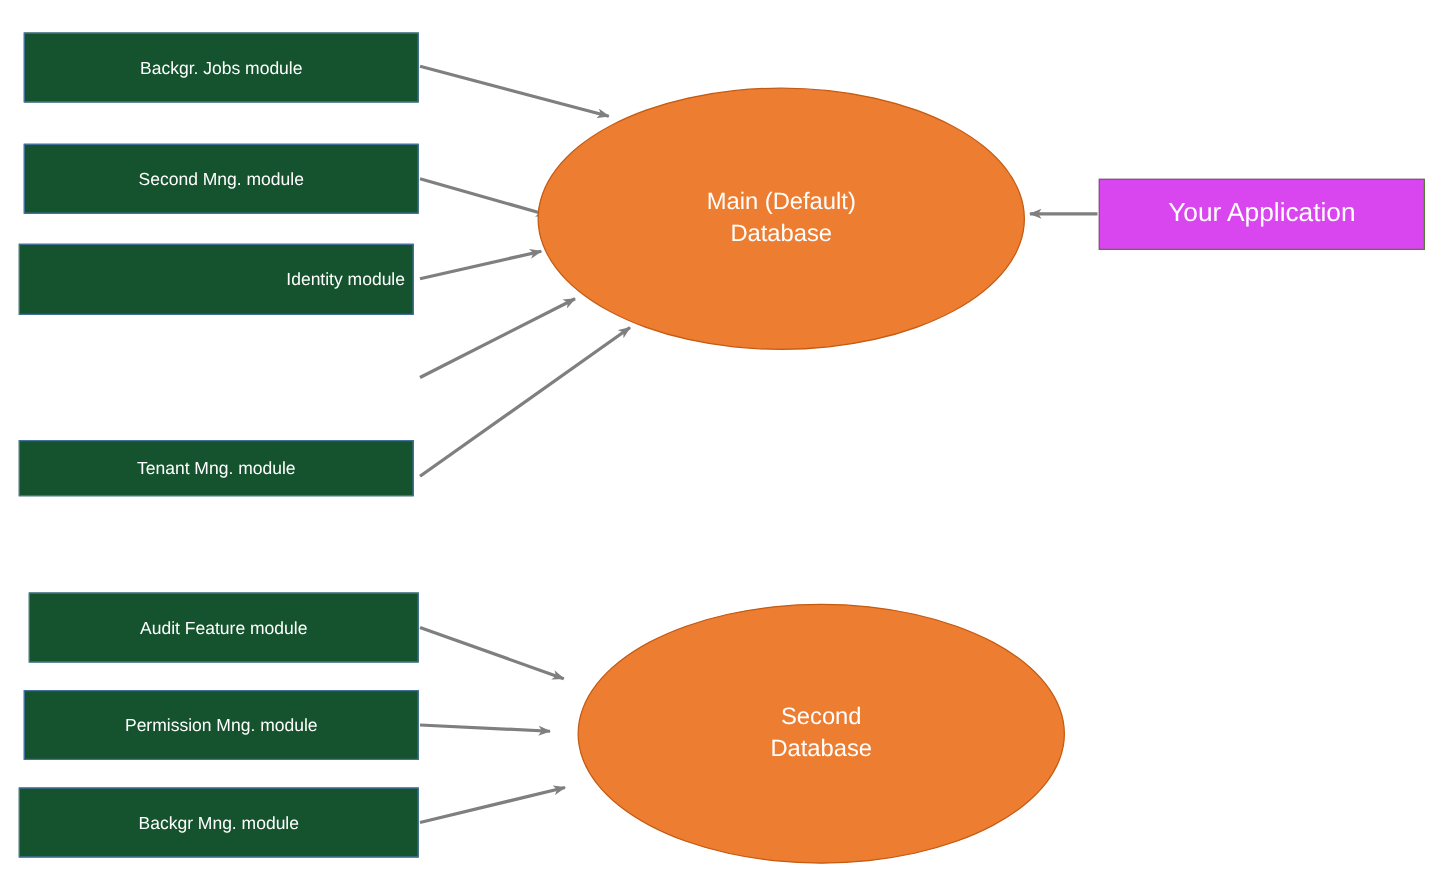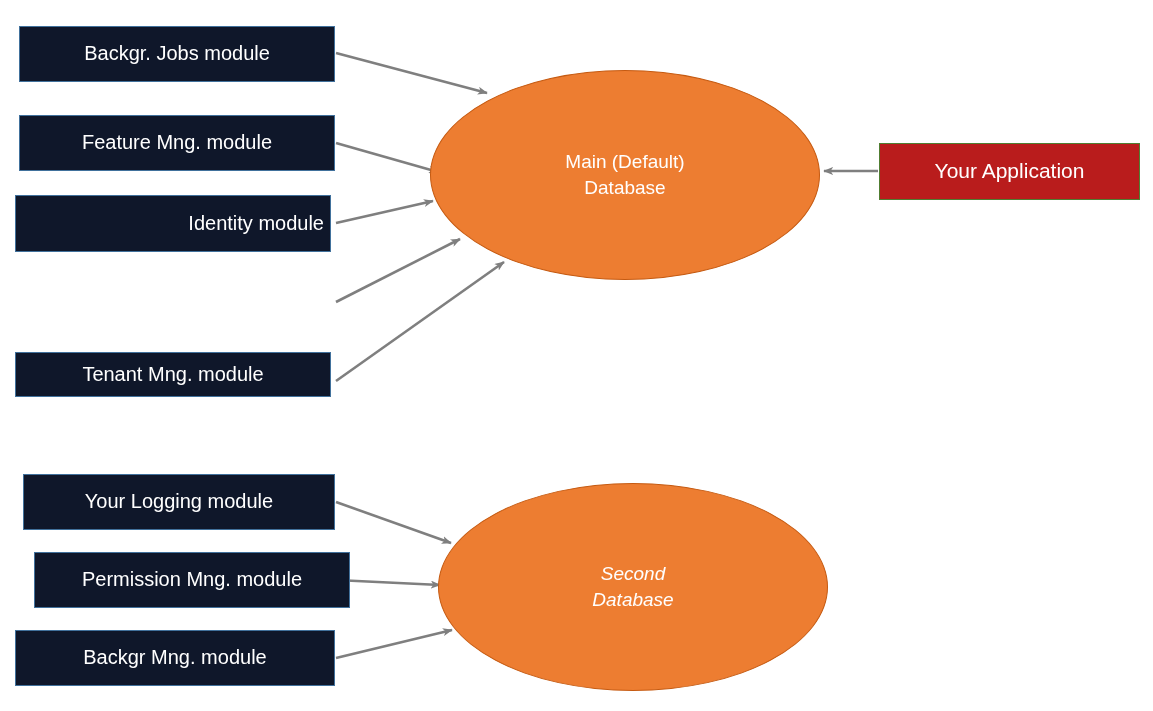--- a/index.html
+++ b/index.html
@@ -31,26 +31,26 @@
     box-sizing: border-box;
     display: flex;
     align-items: center;
     justify-content: center;
     text-align: center;
     color: #ffffff;
     line-height: 1.18;
     z-index: 2;
   }
   .module-box {
-    background: #0f172a;
+    background: #14532d;
     border: 1.5px solid #41719C;
-    font-size: 20px;
+    font-size: 14px;
   }
   .app-box {
-    background: #b91c1c;
+    background: #d946ef;
     border: 1.5px solid #507E32;
     font-size: 21px;
   }
   .db-ellipse {
     background: #ED7D31;
     border: 1.5px solid #C55A11;
     border-radius: 50%;
     font-size: 19px;
     line-height: 1.35;
   }
@@ -85,51 +85,51 @@
       <line x1="336" y1="580" x2="440" y2="585"></line>
       <line x1="336" y1="658" x2="452" y2="630"></line>
     </g>
   </svg>
 
   <div class="node db-ellipse" style="left:430px; top:70px; width:390px; height:210px;">
     <span class="node-label">Main (Default)
 Database</span>
   </div>
 
-  <div class="node db-ellipse" style="left:438px; top:483px; width:390px; height:208px;font-style:italic;">
+  <div class="node db-ellipse" style="left:462px; top:483px; width:390px; height:208px;">
     <span class="node-label">Second
 Database</span>
   </div>
 
   <div class="node app-box" style="left:879px; top:143px; width:261px; height:57px;">
     <span class="node-label">Your Application</span>
   </div>
 
   <div class="node module-box" style="left:19px; top:26px; width:316px; height:56px;">
     <span class="node-label">Backgr. Jobs module</span>
   </div>
 
   <div class="node module-box" style="left:19px; top:115px; width:316px; height:56px;">
-    <span class="node-label">Feature Mng. module</span>
+    <span class="node-label">Second Mng. module</span>
   </div>
 
   <div class="node module-box" style="left:15px; top:195px; width:316px; height:57px;justify-content:flex-end;">
     <span class="node-label">Identity module</span>
   </div>
 
 
   <div class="node module-box" style="left:15px; top:352px; width:316px; height:45px;">
     <span class="node-label">Tenant Mng. module</span>
   </div>
 
   <div class="node module-box" style="left:23px; top:474px; width:312px; height:56px;">
-    <span class="node-label">Your Logging module</span>
+    <span class="node-label">Audit Feature module</span>
   </div>
 
-  <div class="node module-box" style="left:34px; top:552px; width:316px; height:56px;">
+  <div class="node module-box" style="left:19px; top:552px; width:316px; height:56px;">
     <span class="node-label">Permission Mng. module</span>
   </div>
 
   <div class="node module-box" style="left:15px; top:630px; width:320px; height:56px;">
     <span class="node-label">Backgr Mng. module</span>
   </div>
 
 </div>
 
 </body></html>

